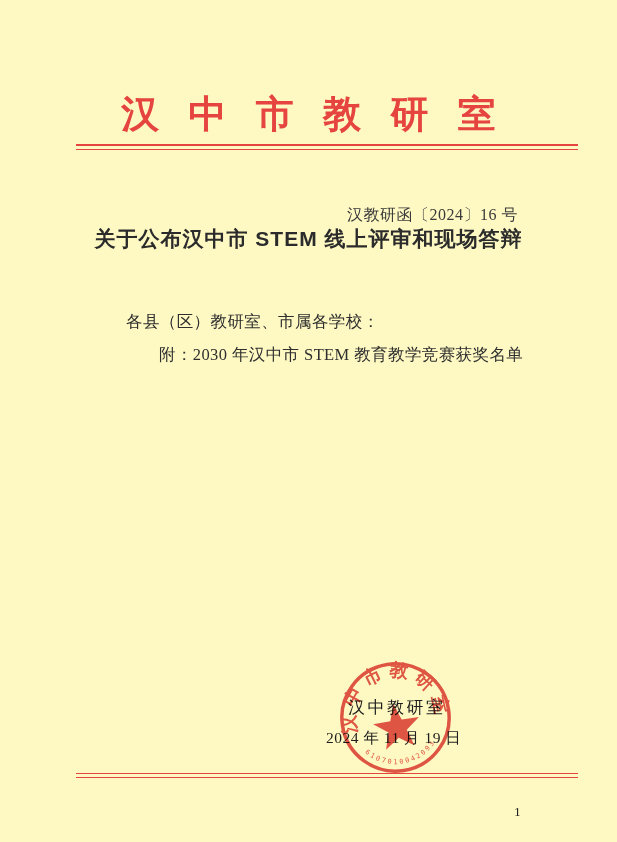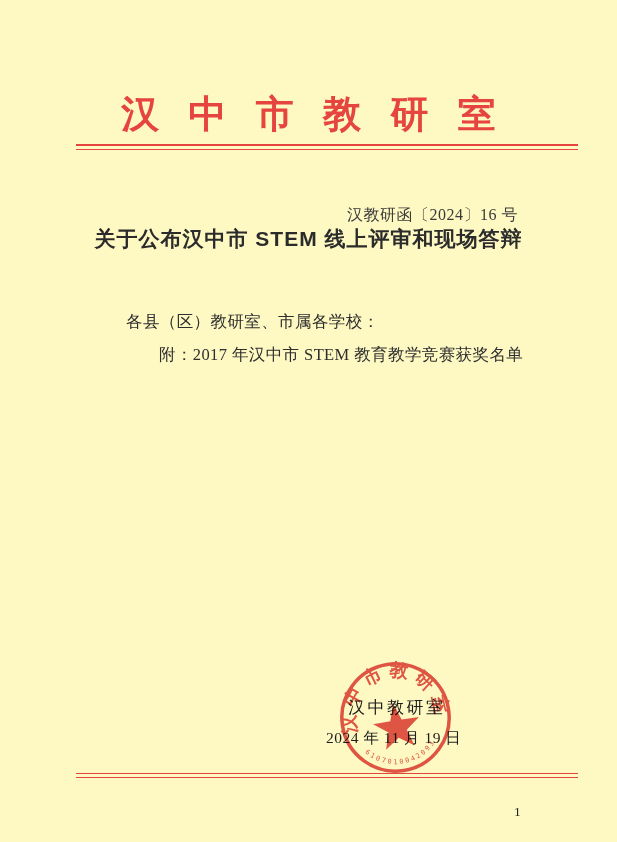--- a/index.html
+++ b/index.html
@@ -151,21 +151,21 @@
   <div class="head-rule"></div>
 
   <div class="doc-number">汉教研函〔2024〕16 号</div>
 
   <div class="doc-title">
     <div>关于公布汉中市 STEM 线上评审和现场答辩</div>
   </div>
 
   <div class="doc-body">
     <p class="salutation">各县（区）教研室、市属各学校：</p>
-    <p class="para attachment">附：2017 年汉中市 STEM 教育教学竞赛获奖名单</p>
+    <p class="para attachment">附：2030 年汉中市 STEM 教育教学竞赛获奖名单</p>
   </div>
 
   <div class="sig-org">汉中教研室</div>
 
   <div class="sig-date">2024 年 11 月 19 日</div>
 
   <svg class="seal" viewBox="0 0 120 120" xmlns="http://www.w3.org/2000/svg" aria-hidden="true">
     <circle class="ring" cx="60" cy="60" r="55"></circle>
     <path id="sealTopArc" d="M 21.5,75 A 41.5,41.5 0 1 1 98.5,75" fill="none"></path>
     <text class="seal-ring-text">

